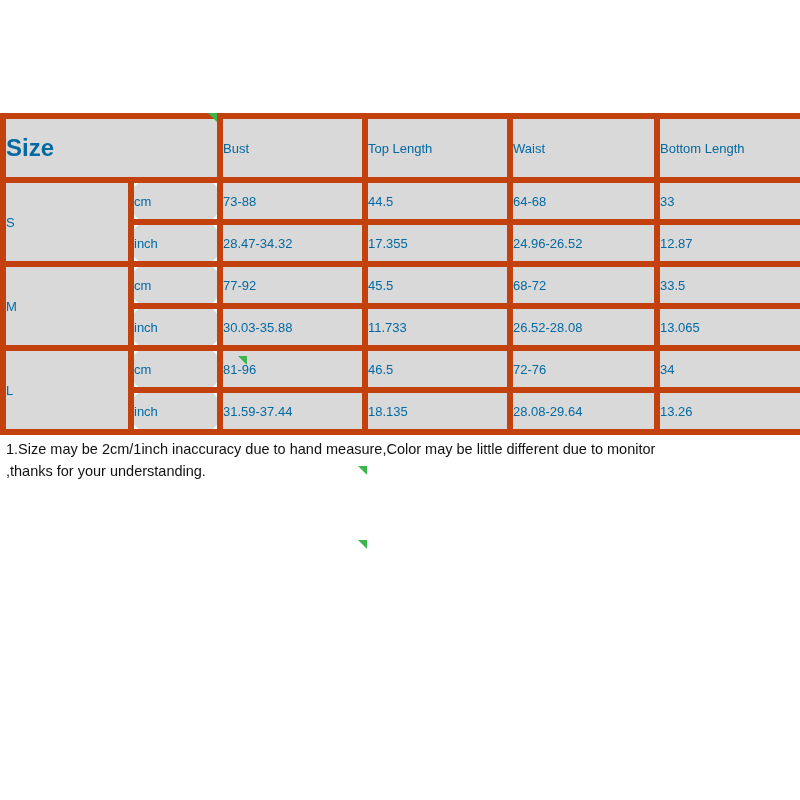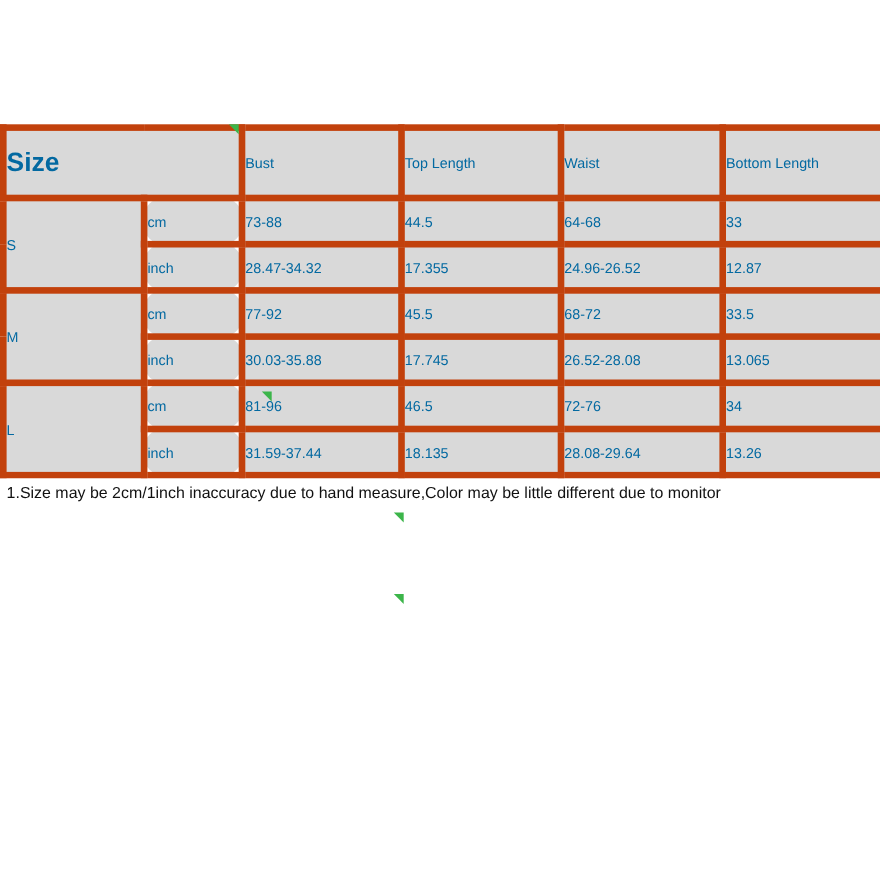--- a/index.html
+++ b/index.html
@@ -245,21 +245,21 @@
         <td class="size-cell" rowspan="2">M</td>
         <td class="unit-cell">cm</td>
         <td class="val-cell">77-92</td>
         <td class="val-cell">45.5</td>
         <td class="val-cell">68-72</td>
         <td class="val-cell">33.5</td>
       </tr>
       <tr class="data-row">
         <td class="unit-cell">inch</td>
         <td class="val-cell">30.03-35.88</td>
-        <td class="val-cell">17.745</td>
+        <td class="val-cell">11.733</td>
         <td class="val-cell">26.52-28.08</td>
         <td class="val-cell">13.065</td>
       </tr>
 
       <tr class="data-row">
         <td class="size-cell" rowspan="2">L</td>
         <td class="unit-cell">cm</td>
         <td class="val-cell">81-96</td>
         <td class="val-cell">46.5</td>
         <td class="val-cell">72-76</td>
@@ -270,20 +270,21 @@
         <td class="val-cell">31.59-37.44</td>
         <td class="val-cell">18.135</td>
         <td class="val-cell">28.08-29.64</td>
         <td class="val-cell">13.26</td>
       </tr>
     </tbody>
   </table>
 
   <div class="attention">
     <div class="line">1.Size may be 2cm/1inch inaccuracy due to hand measure,Color may be little different due to monitor</div>
+    <div class="line">,thanks for your understanding.</div>
   </div>
 
 </div>
 
 <div class="green-mark gm1"></div>
 <div class="green-mark gm2"></div>
 <div class="green-mark gm3"></div>
 <div class="green-mark gm4"></div>
 
 </body></html>

